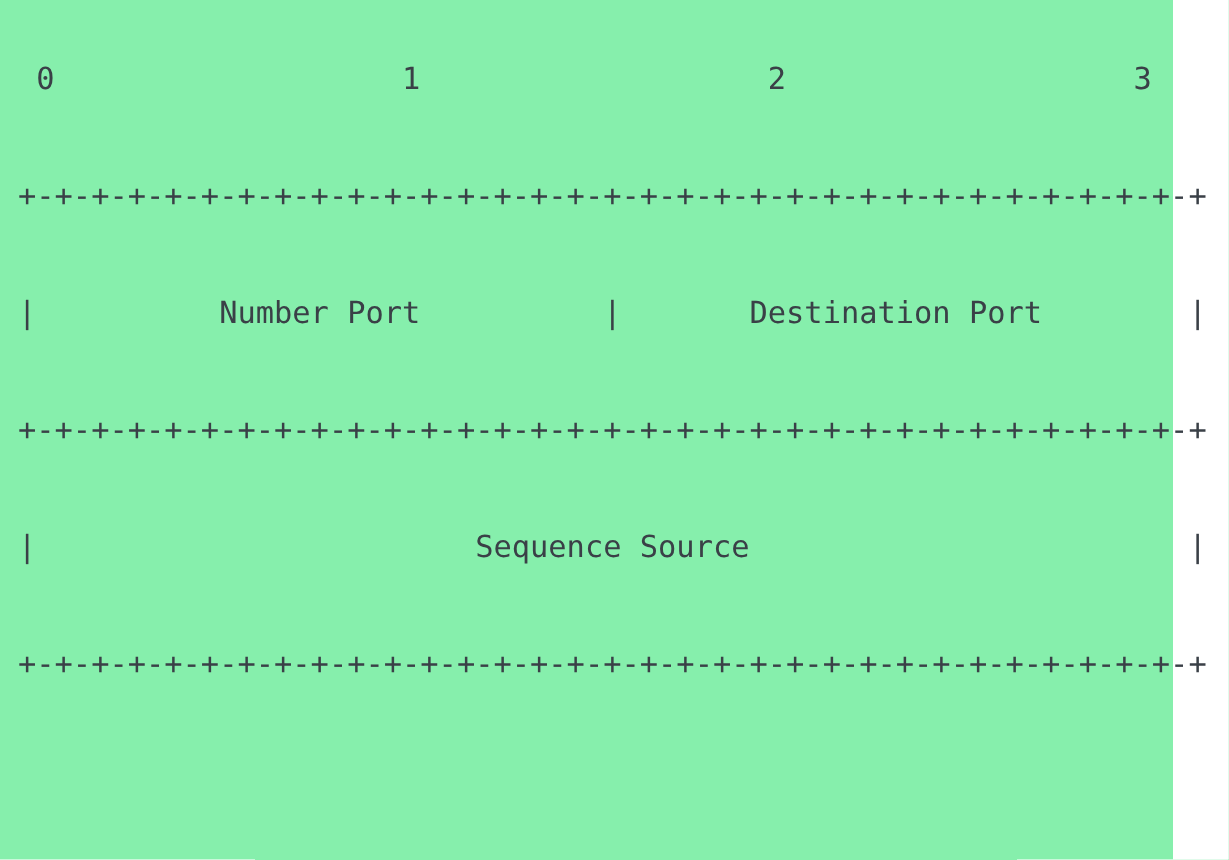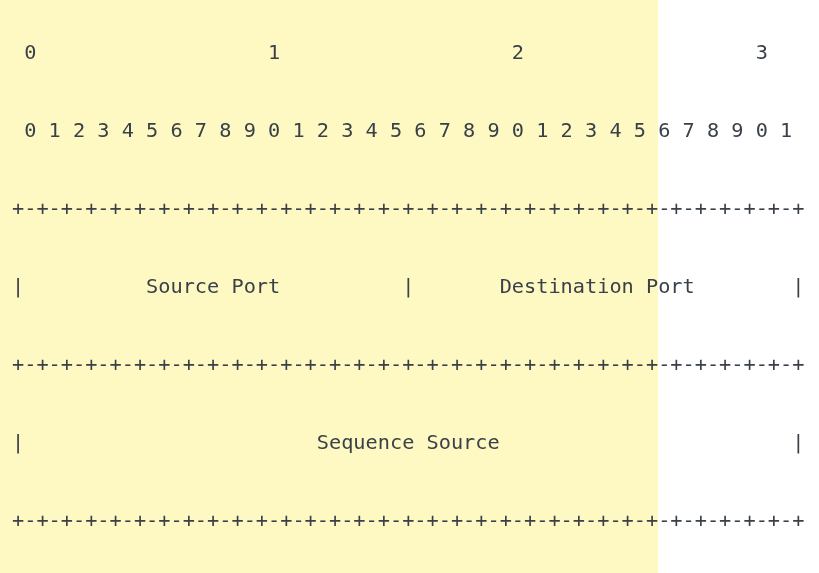--- a/index.html
+++ b/index.html
@@ -4,46 +4,45 @@
 <style>
   html, body {
     margin: 0;
     padding: 0;
     background: #ffffff;
     width: 819px;
     height: 573px;
     overflow: hidden;
   }
   .diagram-wrap {
-    width: 658px;
+    width: 782px;
     height: 573px;
-    background: #fef9c3;
+    background: #86efac;
   }
   .ascii {
     margin: 0;
     padding: 13px 0 0 12px;
     font-family: "DejaVu Sans Mono", "Liberation Mono", monospace;
     font-size: 20.25px;
     line-height: 26px;
     color: #3a4047;
     white-space: pre;
   }
   .ascii .line {
     height: 26px;
     white-space: pre;
   }
 </style>
 </head>
 <body>
 
 <div class="diagram-wrap">
   <pre class="ascii">    <div class="line"> 0                   1                   2                   3</div>
-    <div class="line"> 0 1 2 3 4 5 6 7 8 9 0 1 2 3 4 5 6 7 8 9 0 1 2 3 4 5 6 7 8 9 0 1</div>
     <div class="line">+-+-+-+-+-+-+-+-+-+-+-+-+-+-+-+-+-+-+-+-+-+-+-+-+-+-+-+-+-+-+-+-+</div>
-    <div class="line">|          Source Port          |       Destination Port        |</div>
+    <div class="line">|          Number Port          |       Destination Port        |</div>
     <div class="line">+-+-+-+-+-+-+-+-+-+-+-+-+-+-+-+-+-+-+-+-+-+-+-+-+-+-+-+-+-+-+-+-+</div>
     <div class="line">|                        Sequence Source                        |</div>
     <div class="line">+-+-+-+-+-+-+-+-+-+-+-+-+-+-+-+-+-+-+-+-+-+-+-+-+-+-+-+-+-+-+-+-+</div>
     
     
     
     
     
     
     

